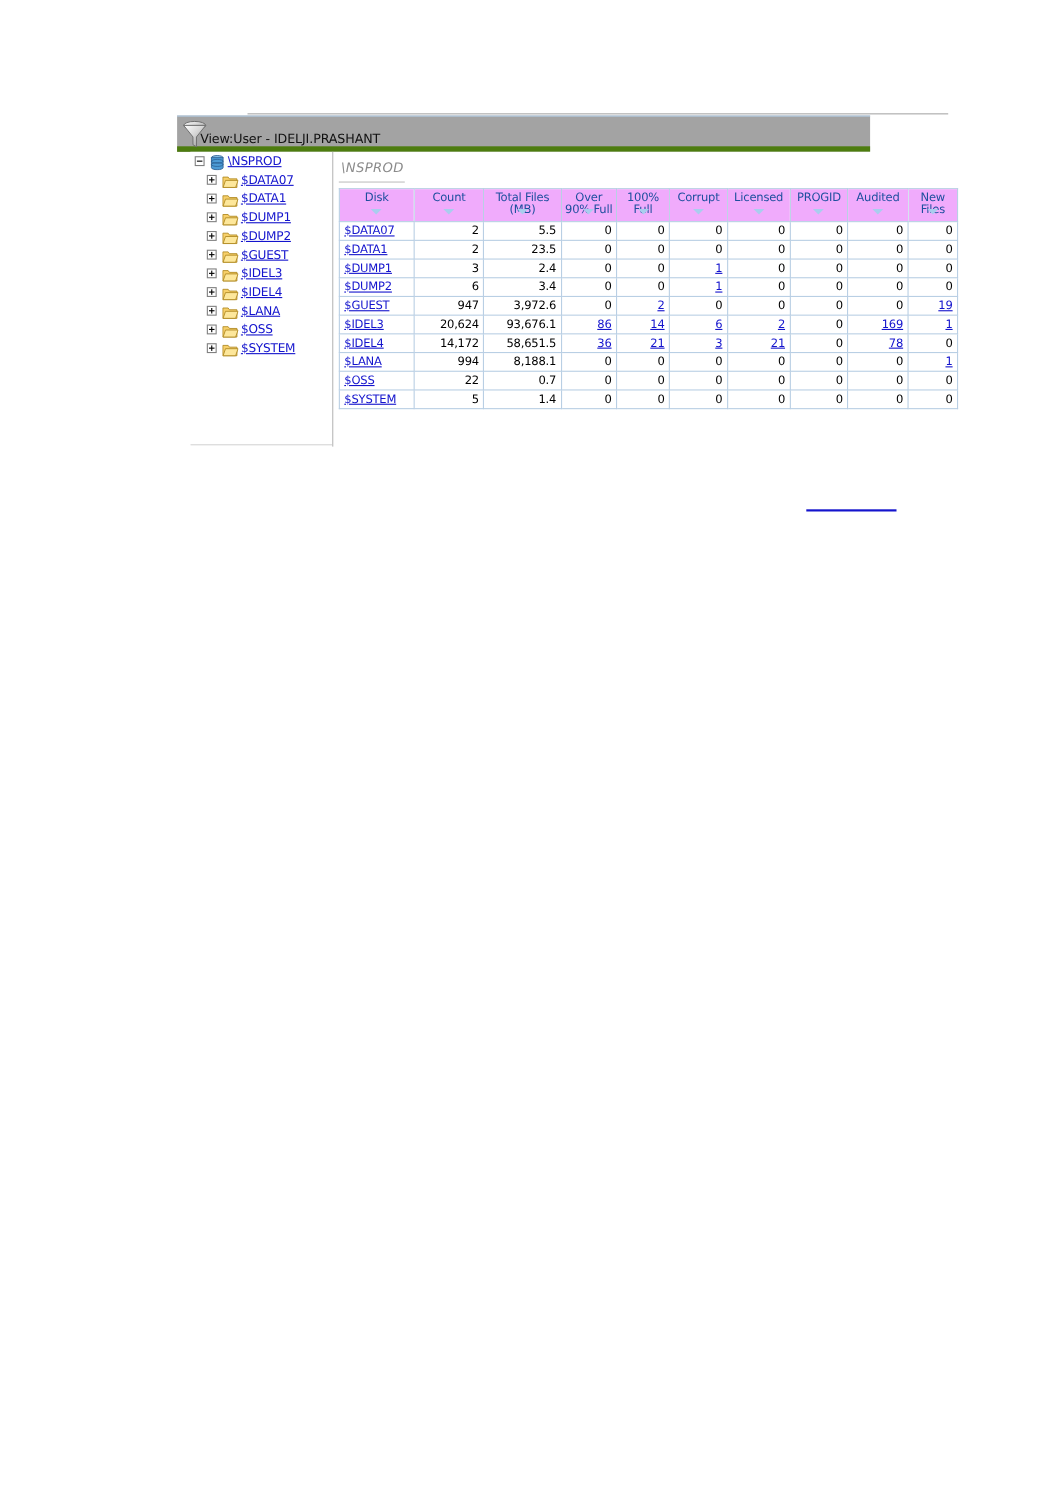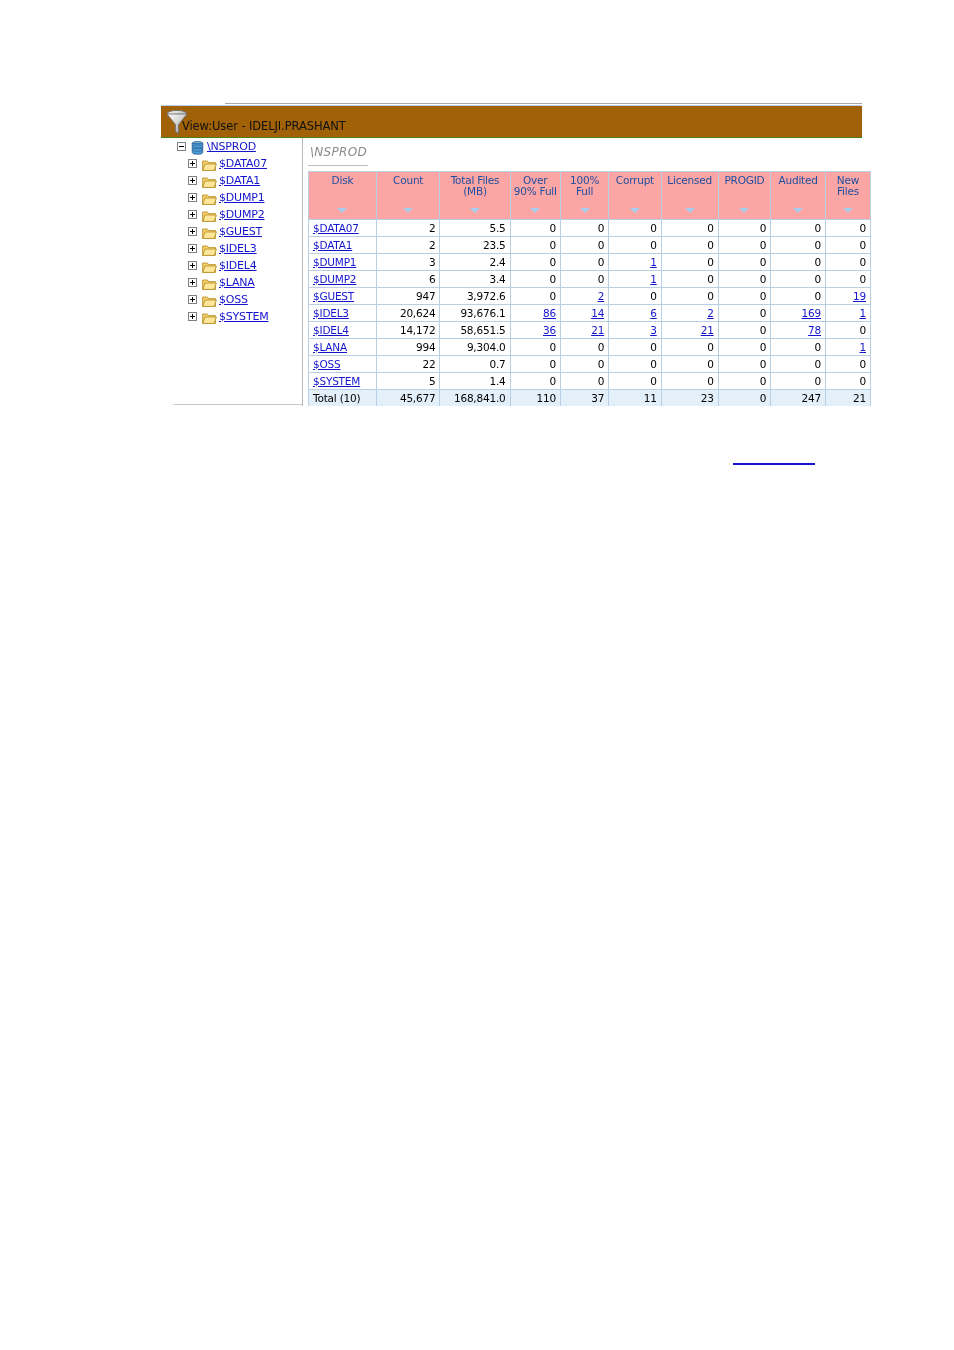--- a/index.html
+++ b/index.html
@@ -33,25 +33,25 @@
     width: 637px;
     height: 1px;
     background: #a9a9a9;
   }
 
   
   #filter-bar {
     position: absolute;
     left: 0;
     top: 0;
-    width: 701px;
+    width: 630px;
     height: 33px;
-    background: #a16207;
+    background: #a3a3a3;
     border-top: 1px solid #b5cfe8;
-    border-bottom: 1px solid #4d7c0f;
+    border-bottom: 5px solid #4d7c0f;
     box-sizing: border-box;
   }
   #funnel-icon {
     position: absolute;
     left: 3px;
     top: 2px;
     width: 26px;
     height: 28px;
   }
   #filter-label {
@@ -203,26 +203,26 @@
     font-family: "DejaVu Sans", "Liberation Sans", sans-serif;
     font-size: 10.5px;
   }
   table.disk-table th,
   table.disk-table td {
     border: 1px solid #b9cfe4;
     padding: 0;
     box-sizing: border-box;
   }
   table.disk-table thead th {
-    background: #fca5a5;
+    background: #f0abfc;
     color: #1d4f9e;
     font-weight: normal;
     text-align: center;
     vertical-align: top;
-    height: 48px;
+    height: 30px;
     padding-top: 3px;
     line-height: 11px;
     position: relative;
     font-size: 10.5px;
     letter-spacing: -0.2px;
   }
   .sort-caret {
     position: absolute;
     left: 50%;
     bottom: 6px;
@@ -585,21 +585,21 @@
               <td><a class="cell-link">3</a></td>
               <td><a class="cell-link">21</a></td>
               <td>0</td>
               <td><a class="cell-link">78</a></td>
               <td>0</td>
             </tr>
 
             <tr>
               <td class="disk-cell"><a class="disk-link">$LANA</a></td>
               <td>994</td>
-              <td>9,304.0</td>
+              <td>8,188.1</td>
               <td>0</td>
               <td>0</td>
               <td>0</td>
               <td>0</td>
               <td>0</td>
               <td>0</td>
               <td><a class="cell-link">1</a></td>
             </tr>
 
             <tr>
@@ -621,32 +621,20 @@
               <td>1.4</td>
               <td>0</td>
               <td>0</td>
               <td>0</td>
               <td>0</td>
               <td>0</td>
               <td>0</td>
               <td>0</td>
             </tr>
 
-            <tr class="total-row">
-              <td class="disk-cell">Total (10)</td>
-              <td>45,677</td>
-              <td>168,841.0</td>
-              <td>110</td>
-              <td>37</td>
-              <td>11</td>
-              <td>23</td>
-              <td>0</td>
-              <td>247</td>
-              <td>21</td>
-            </tr>
 
           </tbody>
         </table>
       </div>
     </div>
 
   </div>
 </div>
 
 <div id="stray-link"></div>

